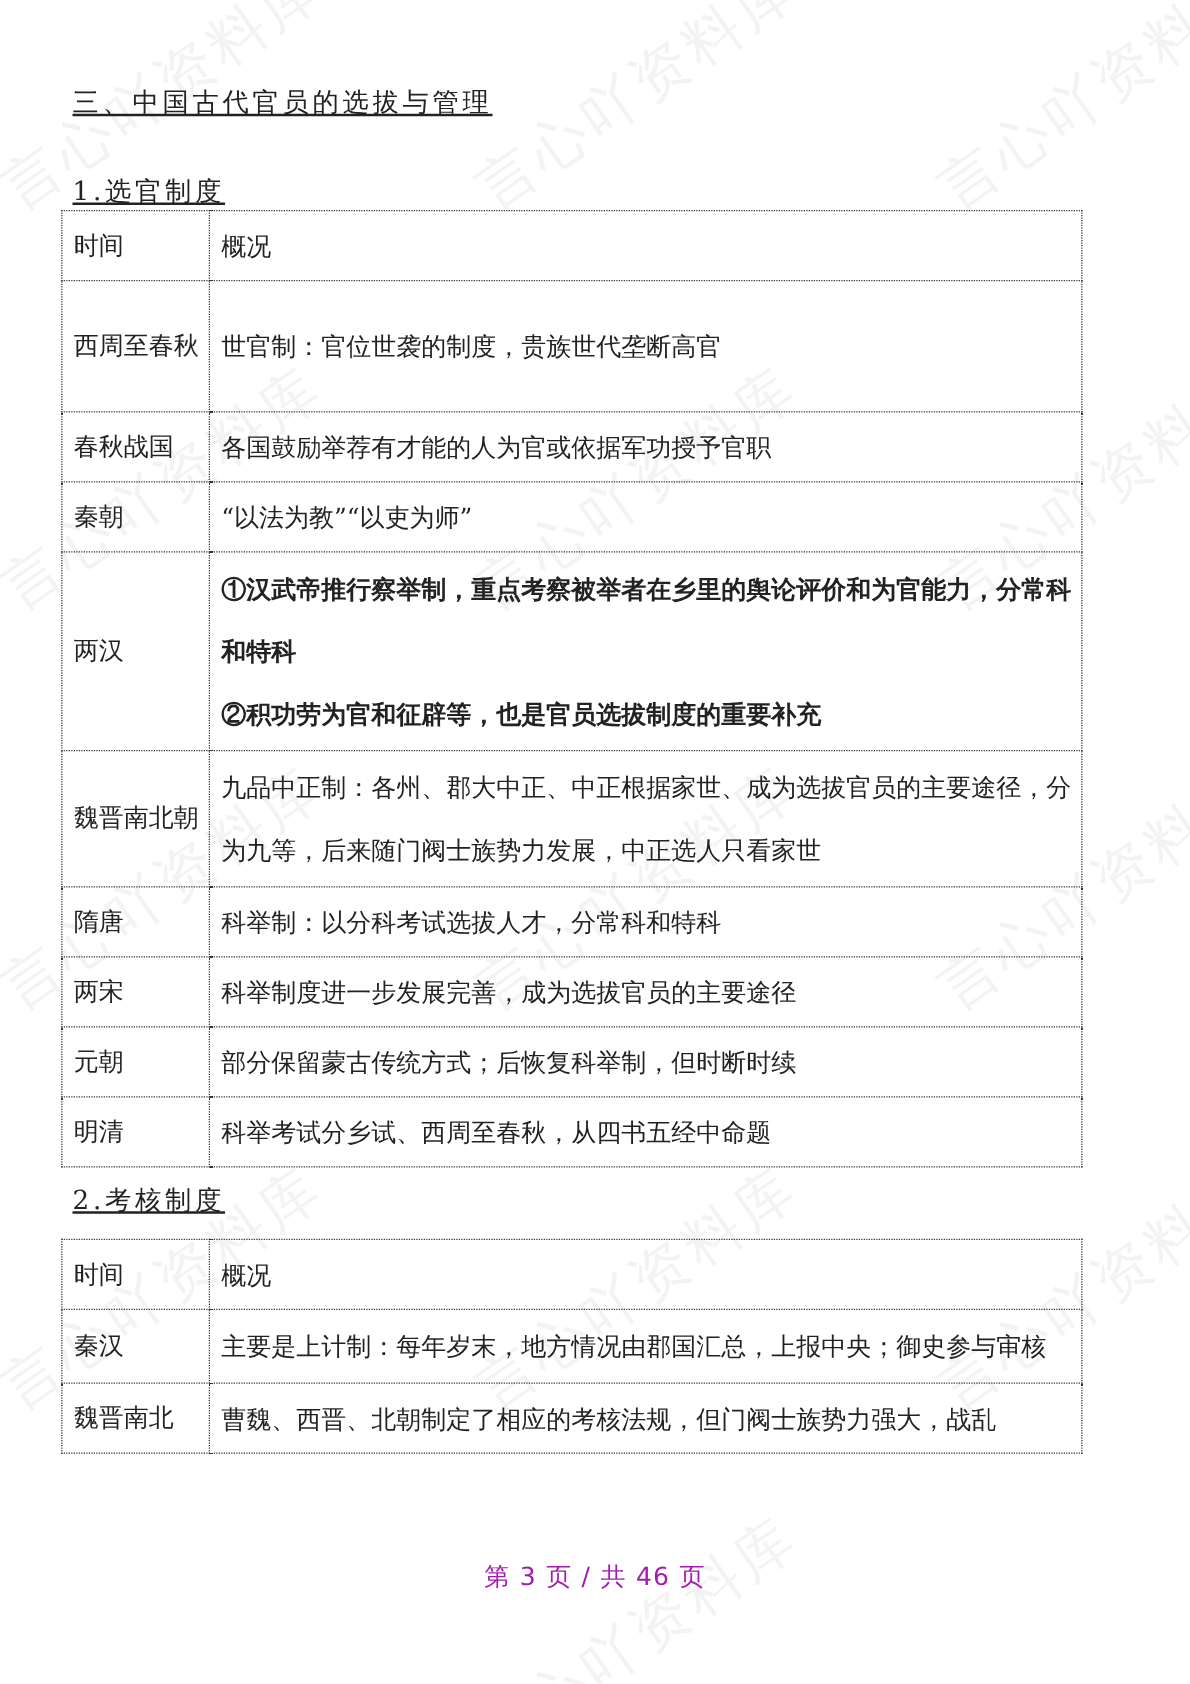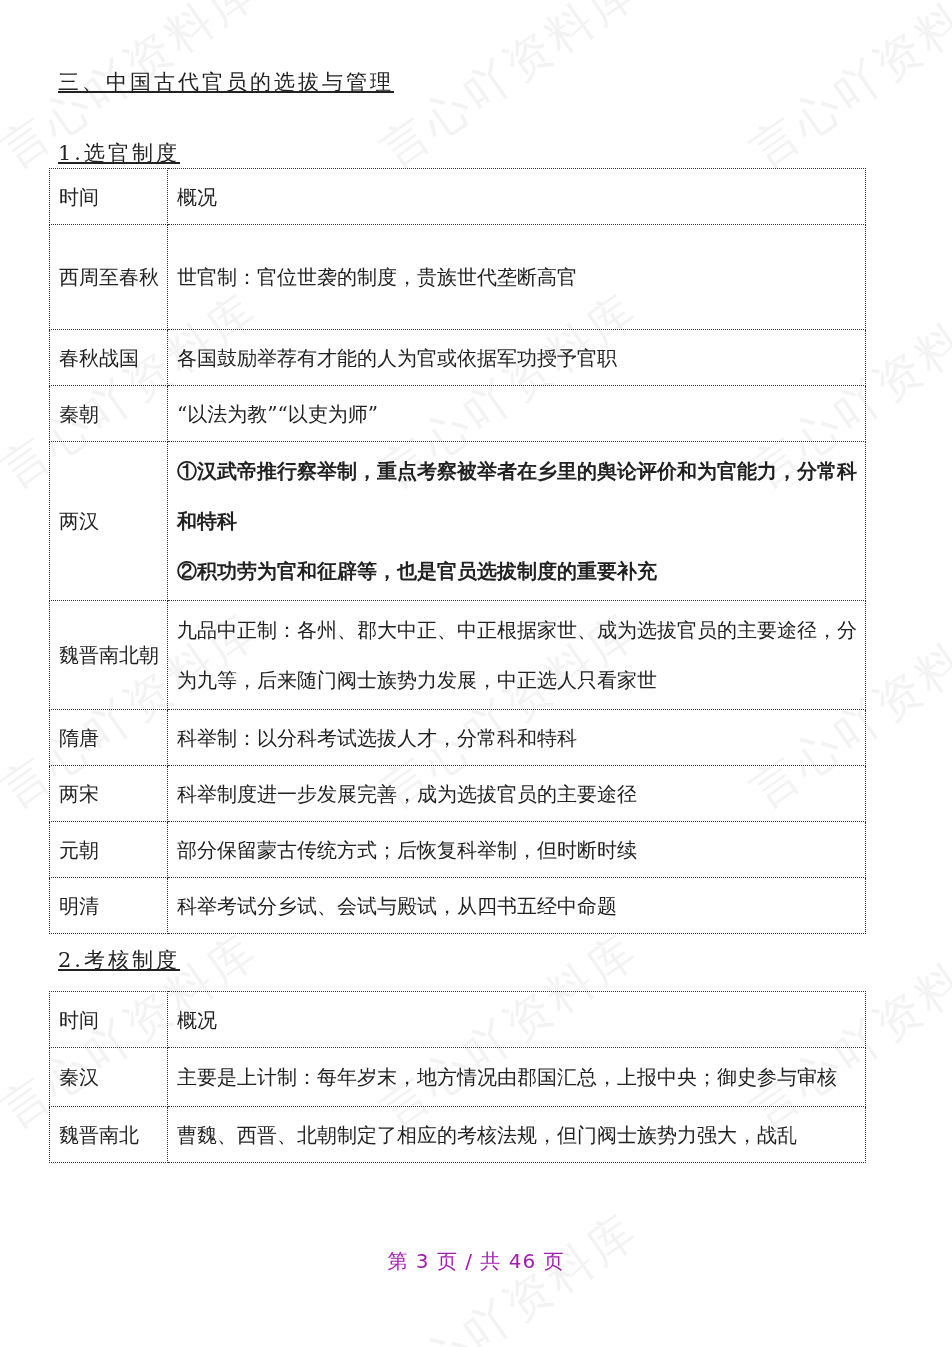--- a/index.html
+++ b/index.html
@@ -96,21 +96,21 @@
   <tr class="r56">
     <td class="c1">两宋</td>
     <td class="c2">科举制度进一步发展完善，成为选拔官员的主要途径</td>
   </tr>
   <tr class="r56">
     <td class="c1">元朝</td>
     <td class="c2">部分保留蒙古传统方式；后恢复科举制，但时断时续</td>
   </tr>
   <tr class="r56">
     <td class="c1">明清</td>
-    <td class="c2">科举考试分乡试、会试与殿试，从四书五经中命题</td>
+    <td class="c2">科举考试分乡试、西周至春秋，从四书五经中命题</td>
   </tr>
 </tbody>
   </table>
 
 <div class="heading h2b">2.考核制度</div>
 
 <table class="doc" id="t2">
   <tbody>
       <tr class="r56">
     <td class="c1" style="width:96px;">时间</td>

